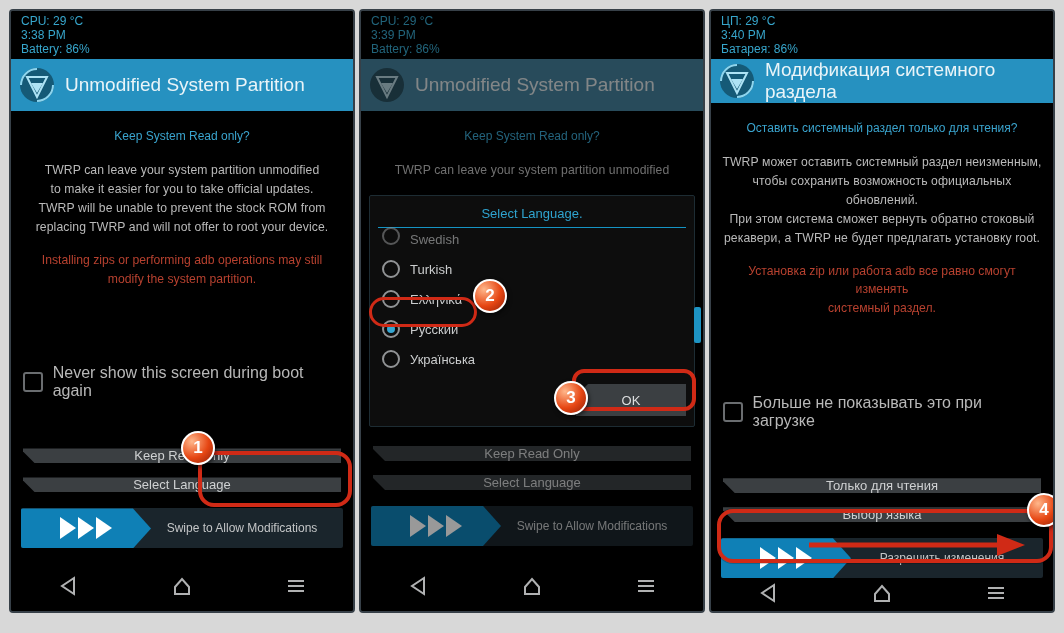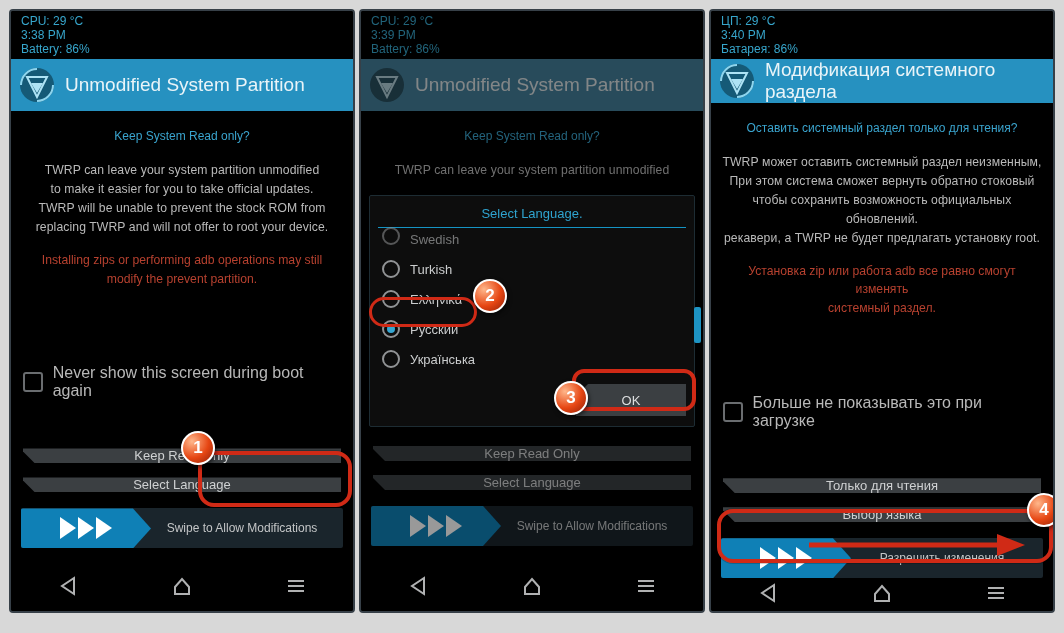--- a/index.html
+++ b/index.html
@@ -242,21 +242,21 @@
     <div class="content">
       <div class="prompt">Keep System Read only?</div>
       <div class="desc">
         <span class="desc-line">TWRP can leave your system partition unmodified</span>
         <span class="desc-line">to make it easier for you to take official updates.</span>
         <span class="desc-line">TWRP will be unable to prevent the stock ROM from</span>
         <span class="desc-line">replacing TWRP and will not offer to root your device.</span>
       </div>
       <div class="warn">
         <span class="desc-line">Installing zips or performing adb operations may still</span>
-        <span class="desc-line">modify the prevent partition.</span>
+        <span class="desc-line">modify the system partition.</span>
       </div>
       <div class="check-row">
         <div class="checkbox"></div>
         <div class="check-label">Never show this screen during boot again</div>
       </div>
       <div class="btn-row">
         <div class="btn">Keep Read Only</div>
         <div class="btn">Select Language</div>
       </div>
       <div class="slider-row">
@@ -380,22 +380,22 @@
         <path d="M14 18 L26 18 L20 28 Z" fill="#aee3f5"></path>
         <path d="M4 20 A16 16 0 0 1 20 4" fill="none" stroke="#8ed5ee" stroke-width="2"></path>
         <path d="M36 20 A16 16 0 0 1 20 36" fill="none" stroke="#8ed5ee" stroke-width="2"></path>
       </svg>
       <span>Модификация системного раздела</span>
     </div>
     <div class="content">
       <div class="prompt">Оставить системный раздел только для чтения?</div>
       <div class="desc">
         <span class="desc-line">TWRP может оставить системный раздел неизменным,</span>
+        <span class="desc-line">чтобы сохранить возможность официальных обновлений.</span>
         <span class="desc-line">При этом система сможет вернуть обратно стоковый</span>
-        <span class="desc-line">чтобы сохранить возможность официальных обновлений.</span>
         <span class="desc-line">рекавери, а TWRP не будет предлагать установку root.</span>
       </div>
       <div class="warn">
         <span class="desc-line">Установка zip или работа adb все равно смогут изменять</span>
         <span class="desc-line">системный раздел.</span>
       </div>
       <div class="check-row">
         <div class="checkbox"></div>
         <div class="check-label">Больше не показывать это при загрузке</div>
       </div>

